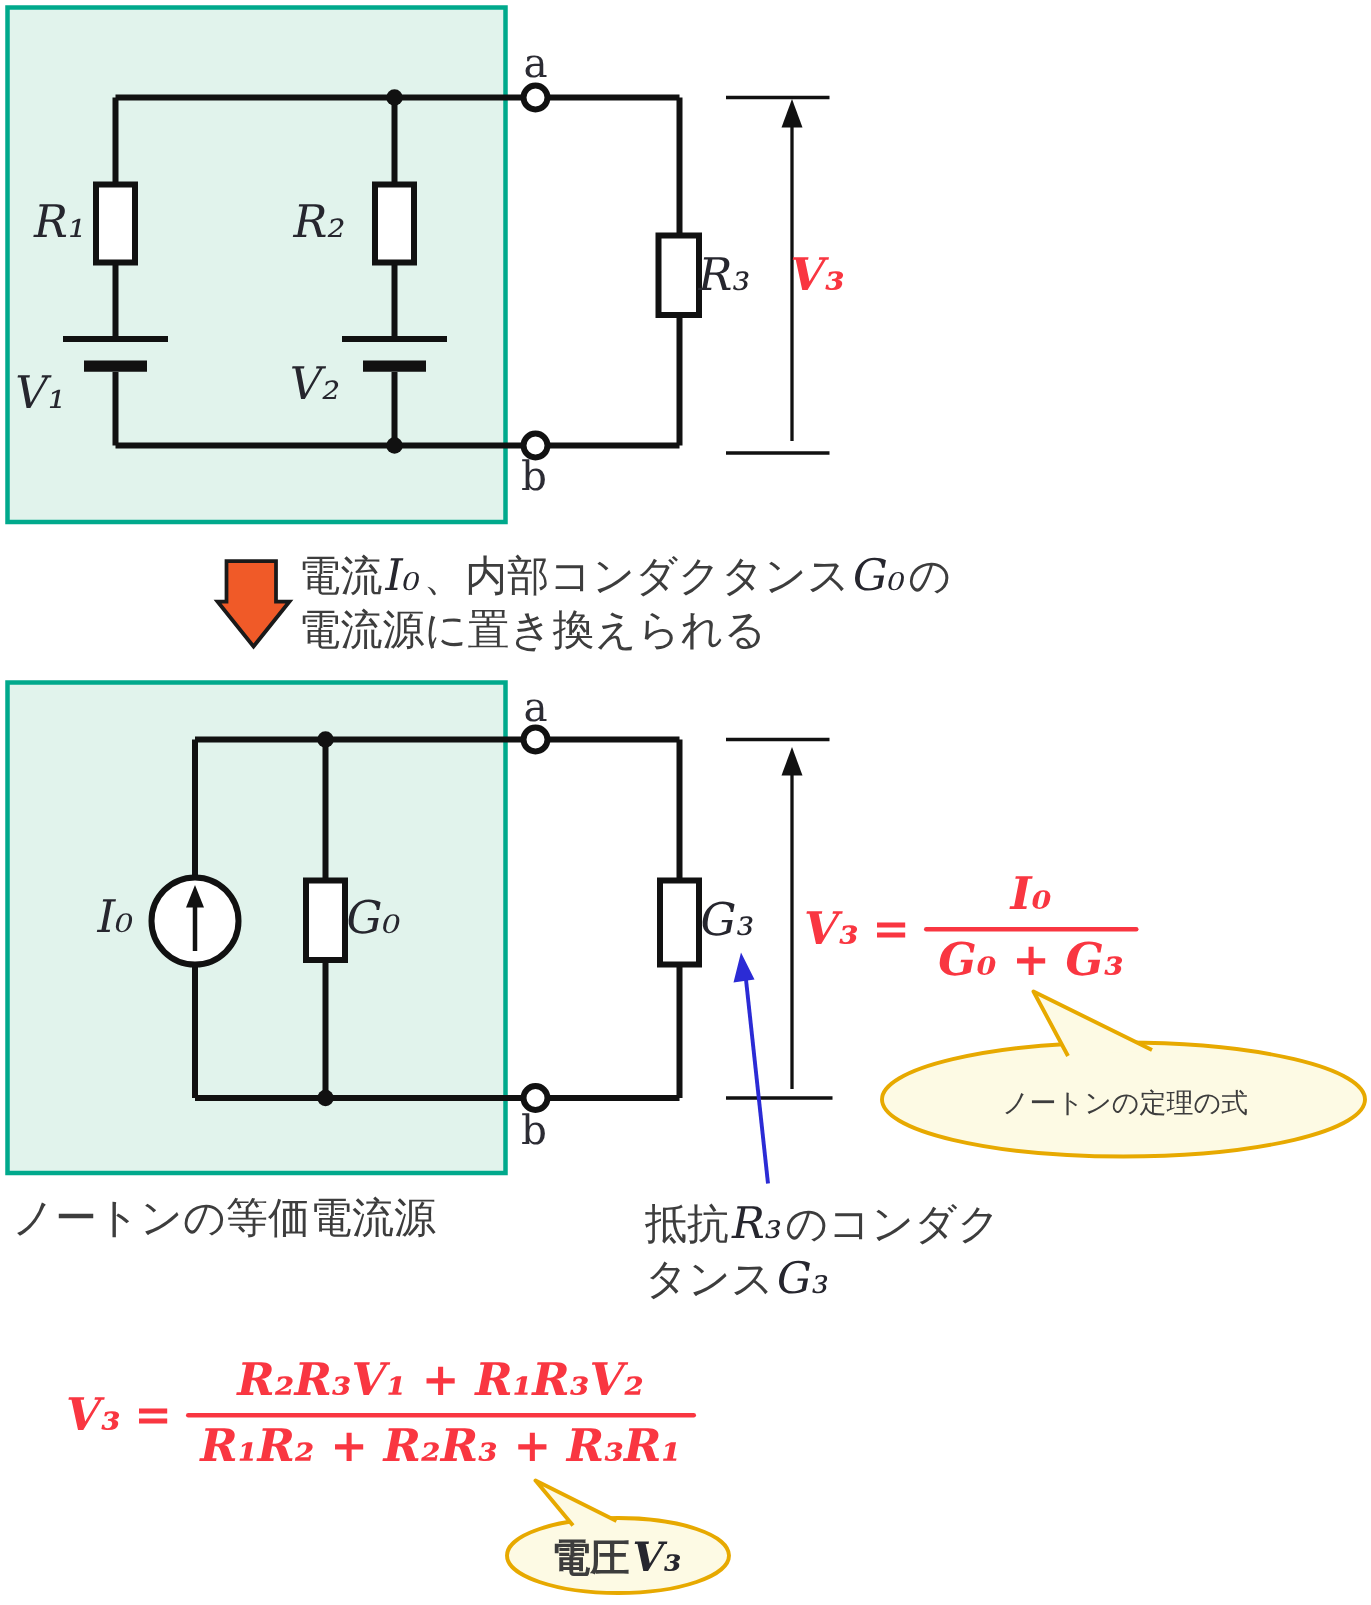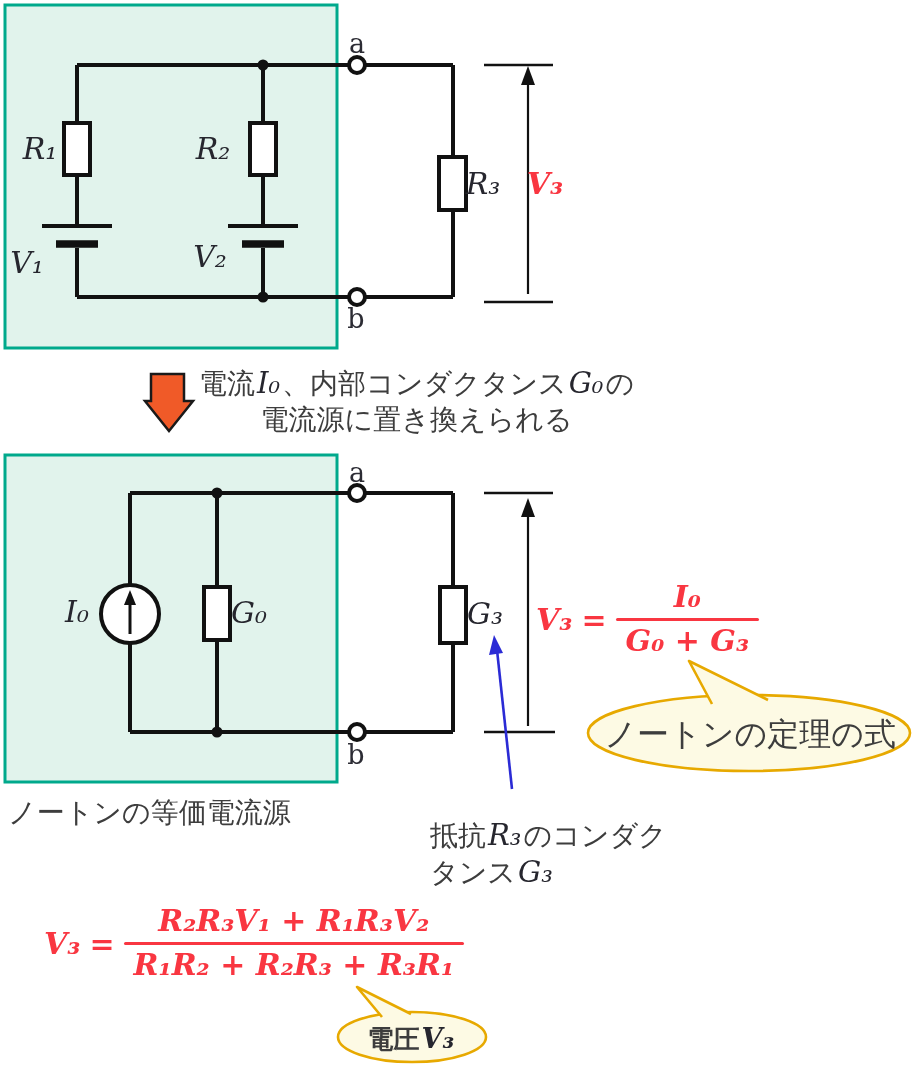--- a/index.html
+++ b/index.html
@@ -49,26 +49,26 @@
     white-space:nowrap;
   }
   .formula .eq{font-style:normal;}
   .frac{display:inline-flex;flex-direction:column;align-items:center;}
   .frac .num,.frac .den{padding:3px 10px;line-height:1.15;}
   .frac .bar{align-self:stretch;height:3px;background:currentColor;border-radius:2px;}
   .callout-text{
     position:absolute;
     transform:translate(-50%,-50%);
     color:#3d3d3d;
-    font-size:32px;
+    font-size:18px;
     white-space:nowrap;
   }
   .equivlabel{line-height:35px;font-family:Liberation Mono, monospace;}
-  .g3note{line-height:37px;margin-top:20px;}
-  .replace-note{line-height:36px;text-align:center;}
+  .g3note{line-height:37px;}
+  .replace-note{line-height:36px;}
 </style>
 </head>
 <body>
 
 <div class="canvas">
 
   <svg width="914" height="1070" viewBox="0 0 914 1070">
 
     <g>
       <rect x="5" y="5" width="332" height="343" fill="#e1f3ec" stroke="#00a98c" stroke-width="3"></rect>

